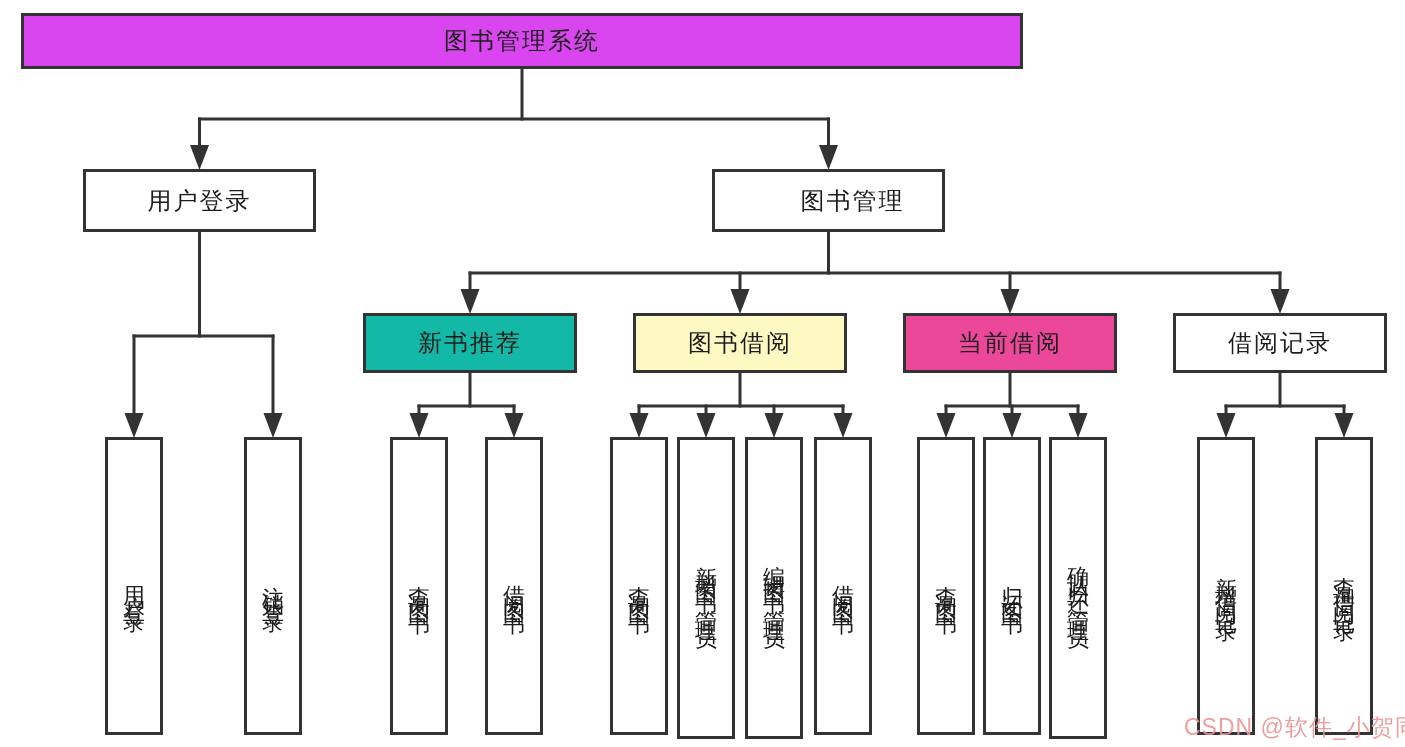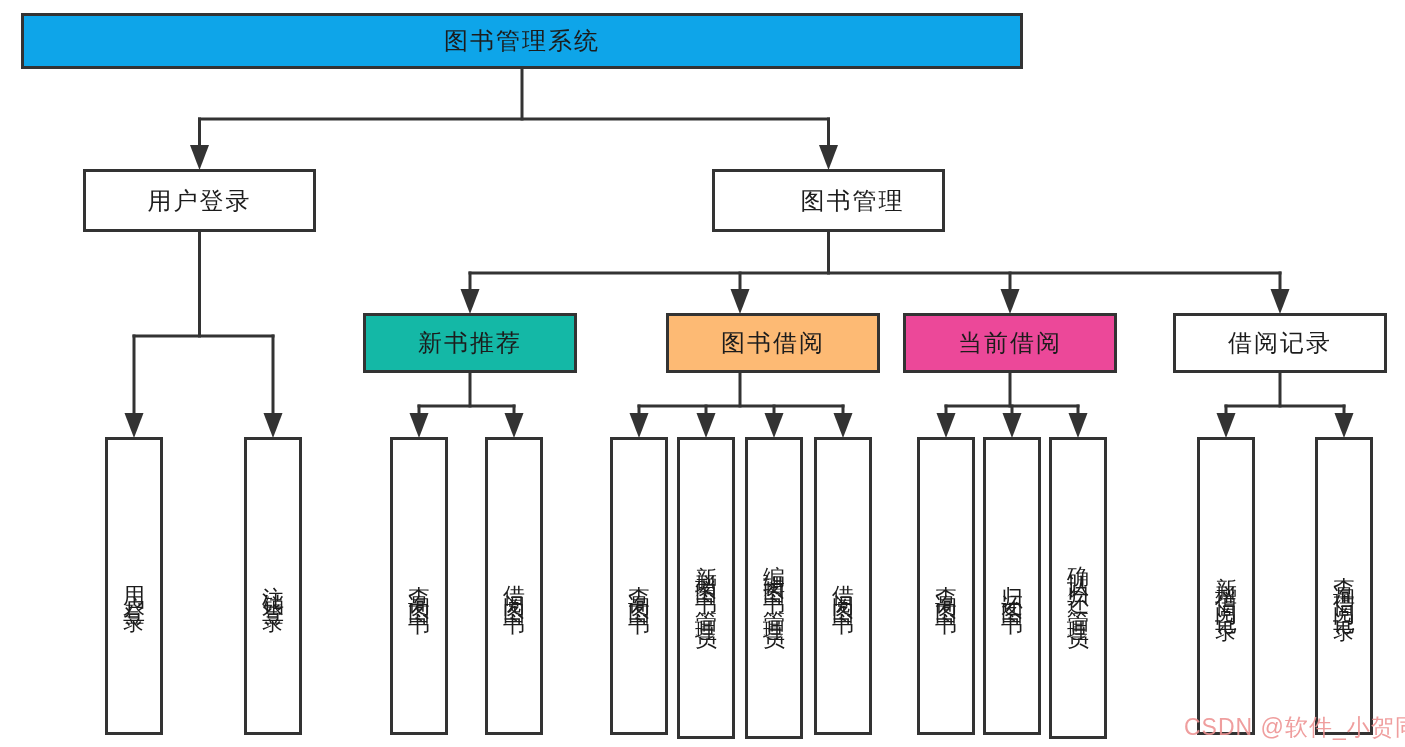--- a/index.html
+++ b/index.html
@@ -109,33 +109,33 @@
       <line x1="1078" y1="406" x2="1078" y2="419" stroke="#333333" stroke-width="3" stroke-linecap="square"></line>
       <polygon points="1068.5,413 1087.5,413 1078,438" fill="#333333"></polygon>
       <line x1="1280" y1="373" x2="1280" y2="406" stroke="#333333" stroke-width="3" stroke-linecap="square"></line>
       <line x1="1226" y1="406" x2="1344" y2="406" stroke="#333333" stroke-width="3" stroke-linecap="square"></line>
       <line x1="1226" y1="406" x2="1226" y2="419" stroke="#333333" stroke-width="3" stroke-linecap="square"></line>
       <polygon points="1216.5,413 1235.5,413 1226,438" fill="#333333"></polygon>
       <line x1="1344" y1="406" x2="1344" y2="419" stroke="#333333" stroke-width="3" stroke-linecap="square"></line>
       <polygon points="1334.5,413 1353.5,413 1344,438" fill="#333333"></polygon>
     </svg>
   <div id="nodes">
-      <div class="node h" style="left: 21px; top: 13px; width: 1002px; height: 56px; border-color: rgb(51, 51, 51); background: #0ea5e9;">
+      <div class="node h" style="left: 21px; top: 13px; width: 1002px; height: 56px; border-color: rgb(51, 51, 51); background: #d946ef;">
         <span class="lbl" style="color: rgb(28, 28, 28);">图书管理系统</span>
       </div>
       <div class="node h" style="left: 83px; top: 169px; width: 233px; height: 63px; border-color: rgb(51, 51, 51); background: rgb(255, 255, 255);">
         <span class="lbl" style="color: rgb(28, 28, 28);">用户登录</span>
       </div>
       <div class="node h" style="left: 712px; top: 169px; width: 233px; height: 63px; border-color: rgb(51, 51, 51); background: rgb(255, 255, 255);">
         <span class="lbl" style="color: rgb(28, 28, 28); margin-left: 48px;">图书管理</span>
       </div>
       <div class="node h" style="left: 363px; top: 313px; width: 214px; height: 60px; border-color: rgb(51, 51, 51); background: #14b8a6;">
         <span class="lbl" style="color: rgb(28, 28, 28);">新书推荐</span>
       </div>
-      <div class="node h" style="left: 666px; top: 313px; width: 214px; height: 60px; border-color: rgb(51, 51, 51); background: #fdba74;">
+      <div class="node h" style="left: 633px; top: 313px; width: 214px; height: 60px; border-color: rgb(51, 51, 51); background: #fef9c3;">
         <span class="lbl" style="color: rgb(28, 28, 28);">图书借阅</span>
       </div>
       <div class="node h" style="left: 903px; top: 313px; width: 214px; height: 60px; border-color: rgb(51, 51, 51); background: #ec4899;">
         <span class="lbl" style="color: rgb(28, 28, 28);">当前借阅</span>
       </div>
       <div class="node h" style="left: 1173px; top: 313px; width: 214px; height: 60px; border-color: rgb(51, 51, 51); background: rgb(255, 255, 255);">
         <span class="lbl" style="color: rgb(28, 28, 28);">借阅记录</span>
       </div>
       <div class="node v" style="left: 105px; top: 437px; width: 58px; height: 298px; border-color: rgb(51, 51, 51); background: rgb(255, 255, 255);">
         <span class="lbl" style="color: rgb(28, 28, 28);">用户登录</span>

